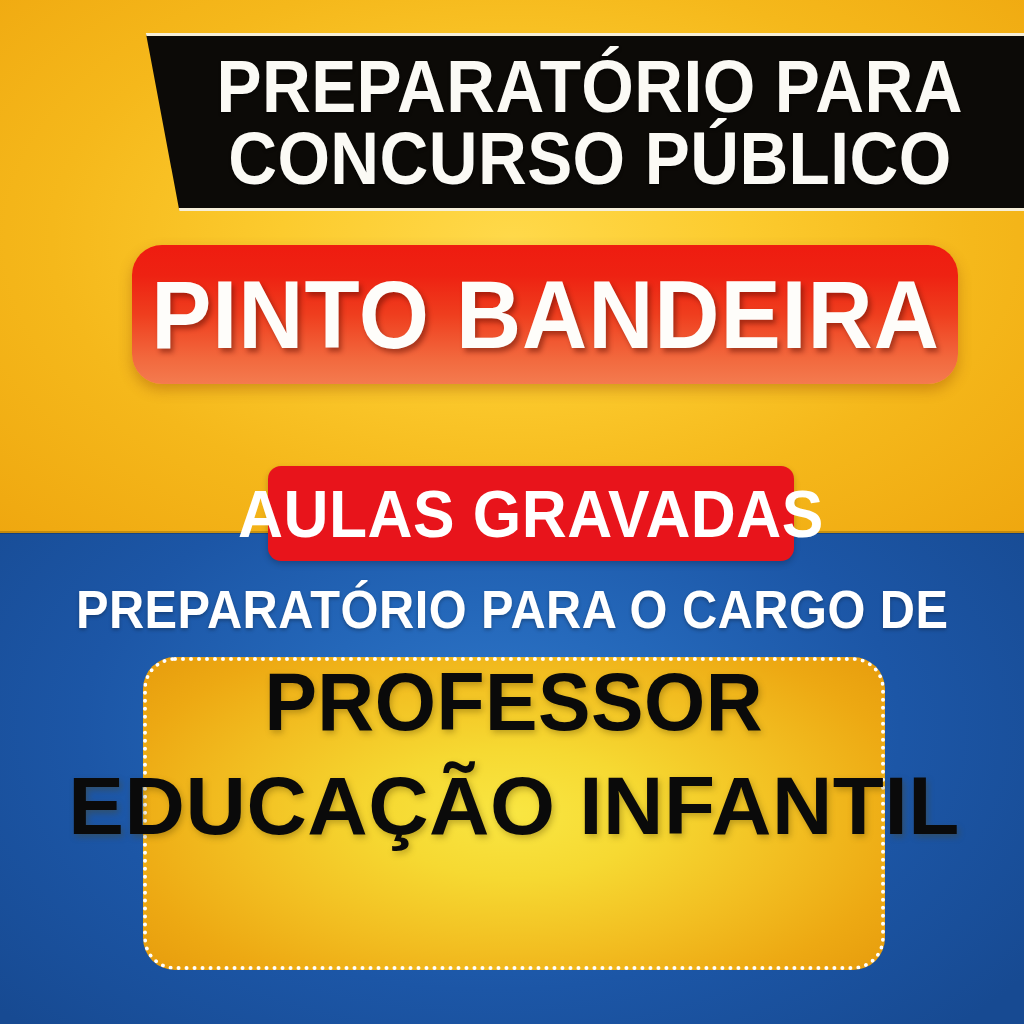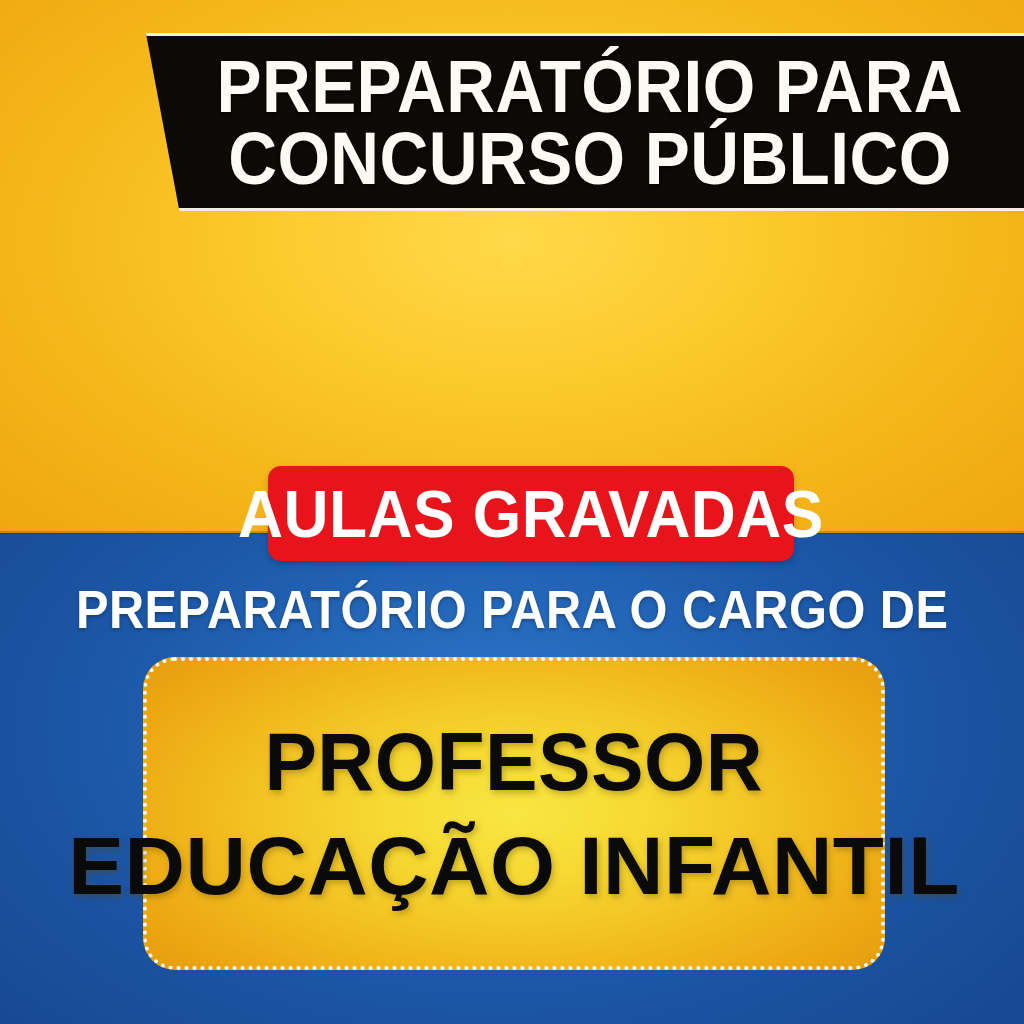--- a/index.html
+++ b/index.html
@@ -184,21 +184,20 @@
     background:
       radial-gradient(ellipse 470px 230px at 50% 50%,
         #F9E642 0%,
         #F6D932 28%,
         #F2BE21 60%,
         #EDA913 85%,
         #E89F0E 100%);
     display: flex;
     flex-direction: column;
     align-items: center;
-    justify-content: center;
     gap: 22px;
   }
 
   .role-line {
     color: #0A0A0A;
     font-family: "Liberation Sans Narrow", "Liberation Sans", sans-serif;
     font-weight: 700;
     line-height: 1;
     letter-spacing: 0.5px;
     white-space: nowrap;
@@ -216,20 +215,23 @@
   <div class="bg-yellow"></div>
   <div class="bg-blue"></div>
   <div class="bg-seam"></div>
 
   <div class="header-banner"></div>
   <div class="header-text">
     <div class="header-line">PREPARATÓRIO PARA</div>
     <div class="header-line">CONCURSO PÚBLICO</div>
   </div>
 
+  <div class="city-button">
+    <span class="city-label">PINTO BANDEIRA</span>
+  </div>
 
   <div class="mode-badge">
     <span class="mode-label">AULAS GRAVADAS</span>
   </div>
 
   <div class="subtitle">
     <span>PREPARATÓRIO PARA O CARGO DE</span>
   </div>
 
   <div class="role-panel">

